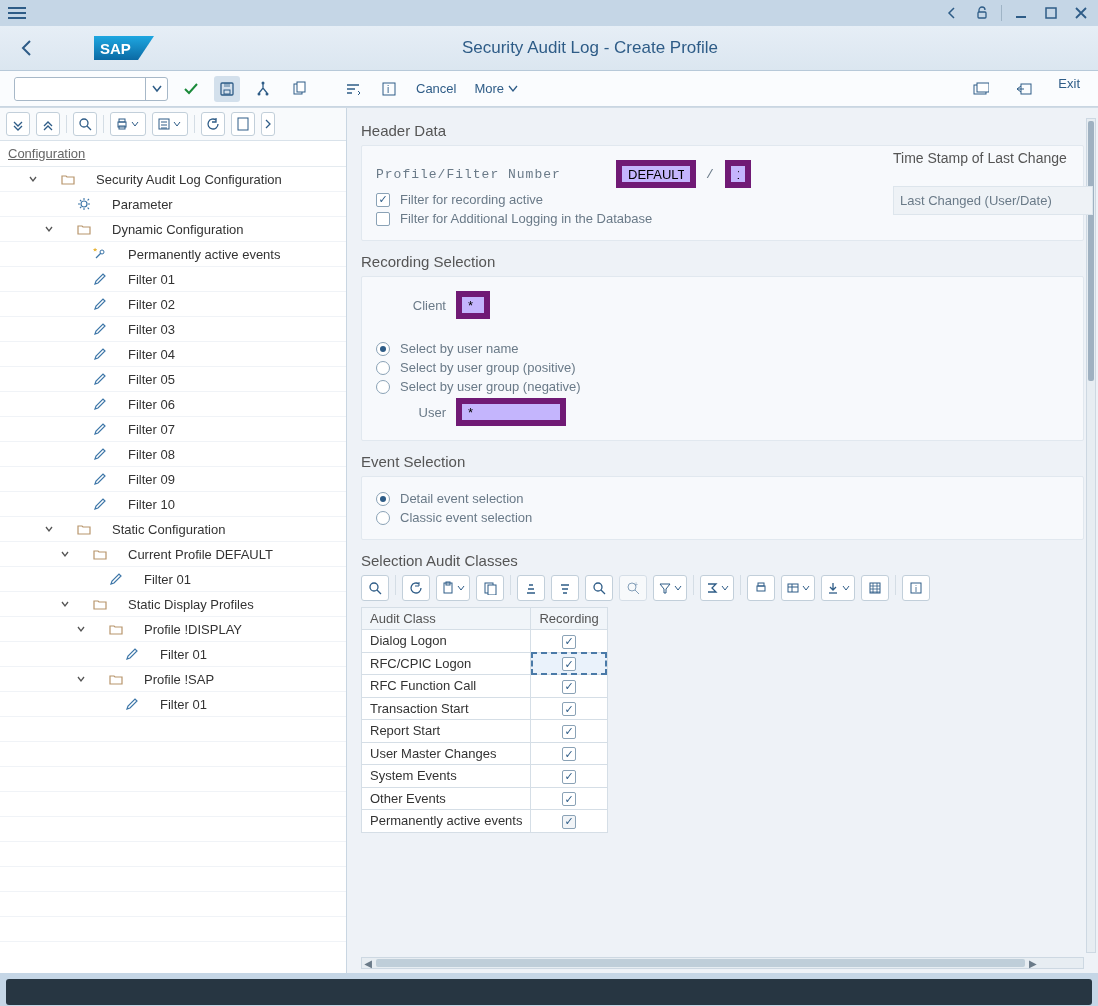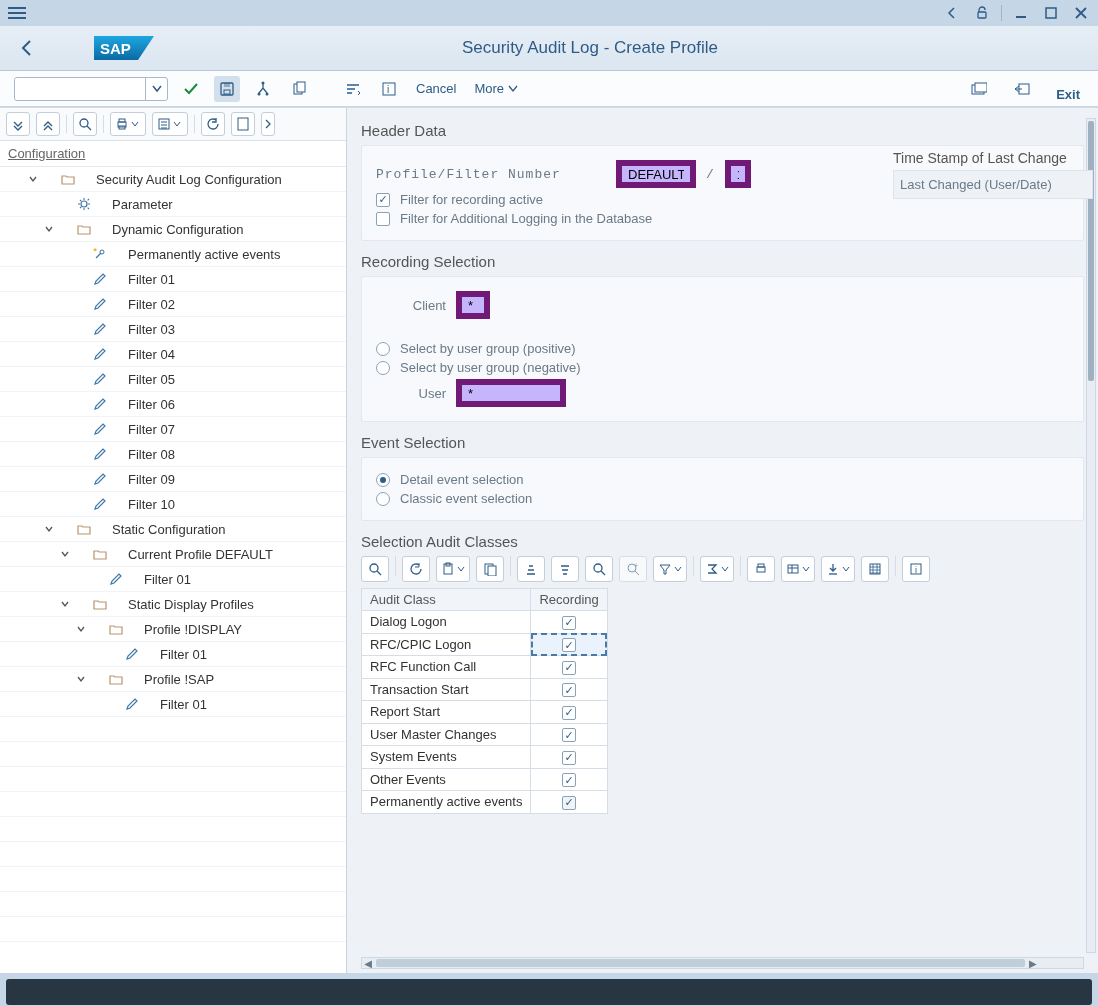--- a/index.html
+++ b/index.html
@@ -17,21 +17,21 @@
 
   
   .headerband { height: 45px; background: linear-gradient(#e6eef6 0%, #dbe6f0 100%); display:flex; align-items:center; padding:0 12px; border-bottom:1px solid #b7c9d9;gap:48px; }
   .back-btn { width:30px; height:30px; display:flex;align-items:center;justify-content:center; color:#2e5c87; cursor:pointer;}
   .sap-logo { margin-left:4px; }
   .page-title { flex:1; text-align:center; color:#2e5c87; font-size:17px; }
 
   
   .apptoolbar { height:36px; background:#fafcfe; border-bottom:1px solid #c9d6e2; display:flex; align-items:center; padding:0 14px; gap:10px; }
   .app-left { display:flex; align-items:center; gap:10px; }
-  .app-right { margin-left:auto; display:flex; align-items:flex-end; gap:17px;font-weight:bold; }
+  .app-right { margin-left:auto; display:flex; align-items:flex-start; gap:17px; }
   .combo { display:flex; height:24px; border:1px solid #a7b8c8; border-radius:3px; background:#fff; }
   .combo input { border:none; width:130px; padding:0 6px; font-size:12px; outline:none; border-radius:3px 0 0 3px; }
   .combo .chev { width:22px; display:flex; align-items:center; justify-content:center; border-left:1px solid #a7b8c8; cursor:pointer; color:#2e5c87;}
   .tbtn { width:26px; height:26px; display:flex; align-items:center; justify-content:center; cursor:pointer; color:#2e5c87; border-radius:3px; }
   .tbtn.bg { background:#d3e0ec; }
   .linkbtn { color:#2e5c87; cursor:pointer; padding:0 4px; display:flex; align-items:center; gap:4px;}
   .check-green { color:#1a8a3a; }
 
   
   .main { display:flex; height: 866px; background:#f3f6fa; border-top:1px solid #d0dbe5; }
@@ -58,21 +58,21 @@
   .row { display:flex; align-items:center; gap:10px; margin:4px 0; }
   .lbl { color:#6a7a88; min-width:70px;text-align:right; }
   .mono { font-family: "Courier New", monospace; color:#6a7a88; letter-spacing:1px; }
   .txt { height:22px; border:6px solid #701a75; background:#c4b5fd; padding:8px 6px; font-size:13px; }
   .chk { width:14px; height:14px; border:1px solid #8aa2b6; border-radius:2px; display:inline-flex; align-items:center; justify-content:center; background:#fff;}
   .chk.checked::after { content:"✓"; color:#2e5c87; font-size:11px; line-height:1; }
   .radio { width:14px; height:14px; border:1px solid #8aa2b6; border-radius:50%; display:inline-flex; align-items:center; justify-content:center; background:#fff;}
   .radio.checked::after { content:""; width:6px; height:6px; background:#2e5c87; border-radius:50%; }
 
   .header-panel-right { position:absolute; right:-10px; top:4px; width:200px;}
-  .hpright-title { color:#555; font-size:14px; margin-bottom:4px; text-align:left;}
+  .hpright-title { color:#555; font-size:14px; margin-bottom:20px; text-align:left;}
   .hpright-box { background:#eef2f6; border:1px solid #dde5ec; padding:6px; color:#6a7a88; font-size:13px;}
 
   
   .alv-toolbar { display:flex; gap:6px; margin:6px 0; flex-wrap:wrap;}
   .alvbtn { height:26px; min-width:28px; border:1px solid #c2cfda; border-radius:3px; background:#fff; display:flex; align-items:center; justify-content:center; cursor:pointer; color:#2e5c87; padding:0 4px; gap:2px;}
   table.grid { border-collapse:collapse; background:#fff; }
   table.grid th, table.grid td { border:1px solid #d5dee6; padding:3px 8px; font-size:13px; text-align:left; }
   table.grid th { background:#f1f5f9; color:#555; font-weight:normal; }
   table.grid td.center { text-align:center; }
   .cell-chk { width:14px; height:14px; border:1px solid #8aa2b6; border-radius:2px; display:inline-flex; align-items:center; justify-content:center; background:#fff; margin:auto;}
@@ -585,20 +585,24 @@
       </div>
 
       <div class="section-title">Recording Selection</div>
       <div class="panel">
         <div class="row">
           <span class="lbl">Client</span>
           <input class="txt" style="width: 34px;" value="*">
         </div>
         <div style="height:14px"></div>
         <div class="row">
+            <span class="radio checked"></span>
+            <span class="lbl" style="min-width:auto">Select by user name</span>
+          </div>
+        <div class="row">
             <span class="radio"></span>
             <span class="lbl" style="min-width:auto">Select by user group (positive)</span>
           </div>
         <div class="row">
             <span class="radio"></span>
             <span class="lbl" style="min-width:auto">Select by user group (negative)</span>
           </div>
         <div class="row">
           <span class="lbl">User</span>
           <input class="txt" style="width: 110px;" value="*">

